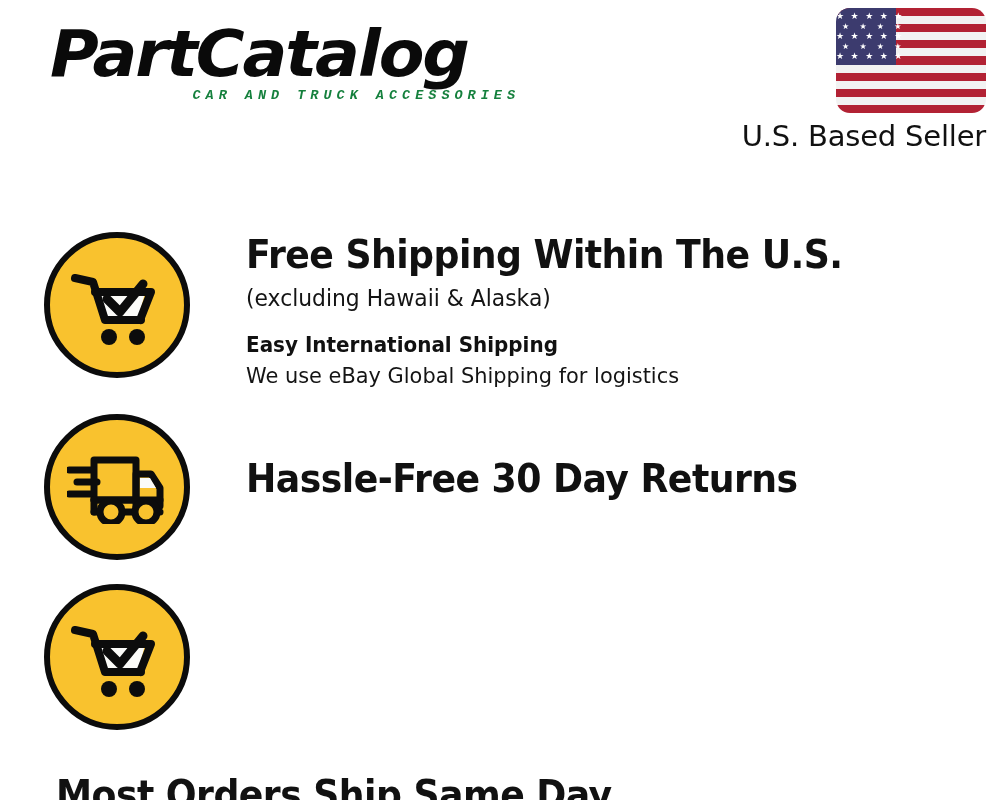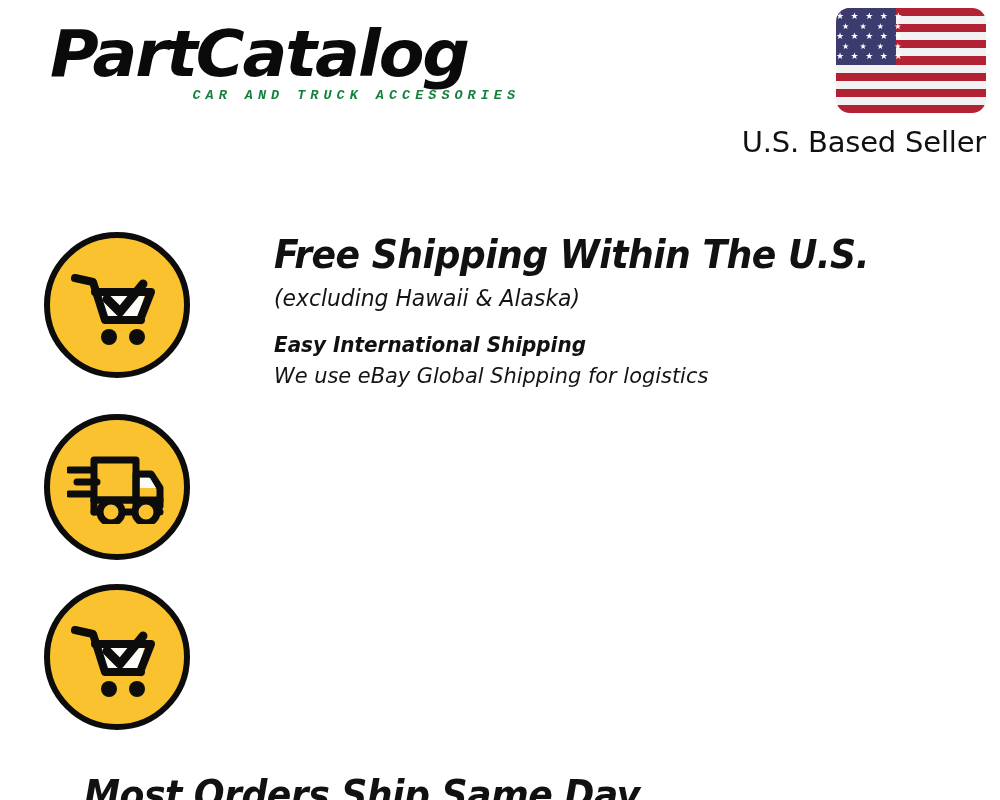--- a/index.html
+++ b/index.html
@@ -101,21 +101,21 @@
     white-space: nowrap;
   }
   .flag .canton .starrow.odd { padding-left: 0px; }
   .flag .canton .starrow.even { padding-left: 6px; letter-spacing: 4.0px; font-size: 8px; }
 
   .seller-text {
     font-family: "DejaVu Sans", sans-serif;
     font-size: 29px;
     font-weight: 400;
     color: #111111;
-    margin-top: 8px;
+    margin-top: 2px;
     white-space: nowrap;
     letter-spacing: -0.2px;
   }
 
   
   .features {
     position: absolute;
     left: 0;
     top: 232px;
     width: 1000px;
@@ -145,23 +145,22 @@
   .icon-badge svg {
     position: absolute;
     left: 50%;
     top: 50%;
     transform: translate(-50%, -50%);
     display: block;
   }
 
   .feature-text {
     flex: 1 1 auto;
-    margin-left: 84px;
+    margin-left: 56px;
     padding-top: 2px;
-    font-style: italic;
   }
 
   .headline {
     font-family: "DejaVu Sans", sans-serif;
     font-weight: bold;
     font-size: 39px;
     line-height: 1.08;
     letter-spacing: -0.6px;
     color: #111111;
     transform: scaleX(0.93);
@@ -271,20 +270,23 @@
         <polygon points="73,28 83,28 89,38 73,38" fill="#fbfbf8"></polygon>
 
         <path d="M27 50 L93 50" stroke="#0c0c0c" stroke-width="7" stroke-linecap="round"></path>
         <path d="M27 50 L27 62" stroke="#0c0c0c" stroke-width="7" stroke-linecap="round"></path>
         <path d="M27 62 L93 62" stroke="#0c0c0c" stroke-width="7" stroke-linecap="round"></path>
 
         <circle cx="44" cy="62" r="11" fill="#F9C22E" stroke="#0c0c0c" stroke-width="7"></circle>
         <circle cx="79" cy="62" r="11" fill="#F9C22E" stroke="#0c0c0c" stroke-width="7"></circle>
       </svg>
     </div>
+    <div class="feature-text">
+      <div class="headline">Hassle-Free 30 Day Returns</div>
+    </div>
   </div>
 
   <div class="feature-row r3">
     <div class="icon-badge">
       <svg width="96" height="84" viewBox="0 0 96 84" aria-hidden="true">
         <polygon points="30,30 76,30 69,56 37,56" fill="#fbfbf8"></polygon>
         <path d="M6 15 L24 19 L36 57 L72 57" fill="none" stroke="#0c0c0c" stroke-width="8" stroke-linecap="round" stroke-linejoin="round"></path>
         <path d="M26 29 L82 29 L71 57" fill="none" stroke="#0c0c0c" stroke-width="8" stroke-linecap="round" stroke-linejoin="round"></path>
         <path d="M38 36 L51 49 L74 21" fill="none" stroke="#0c0c0c" stroke-width="9" stroke-linecap="round" stroke-linejoin="round"></path>
         <circle cx="40" cy="74" r="8" fill="#0c0c0c"></circle>

